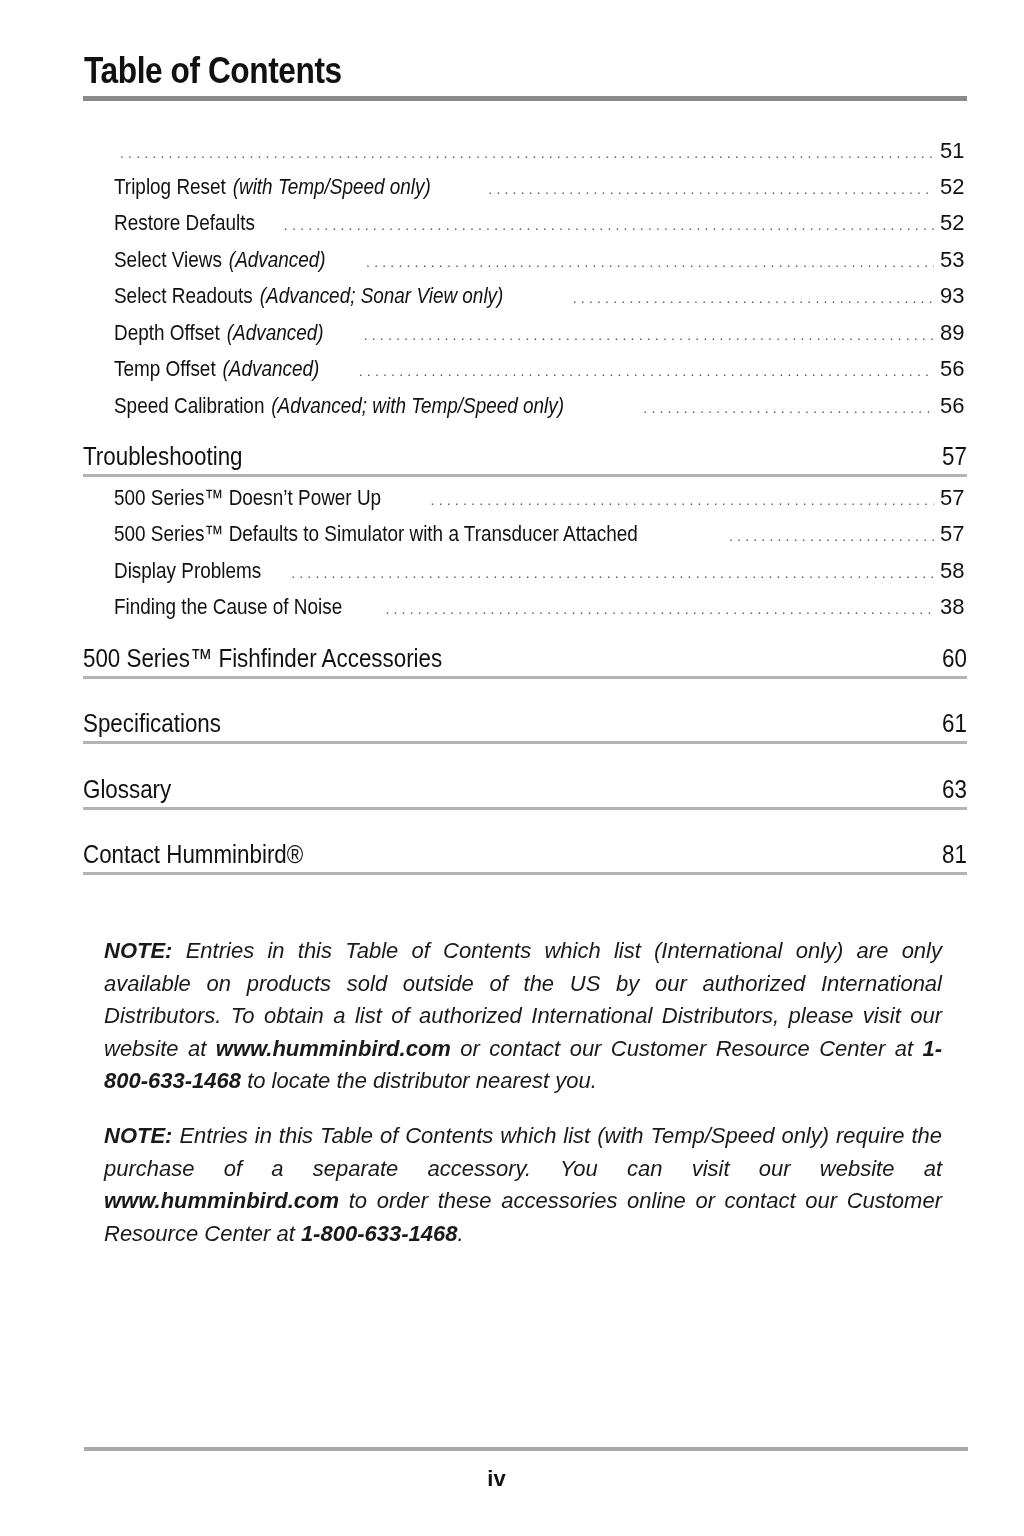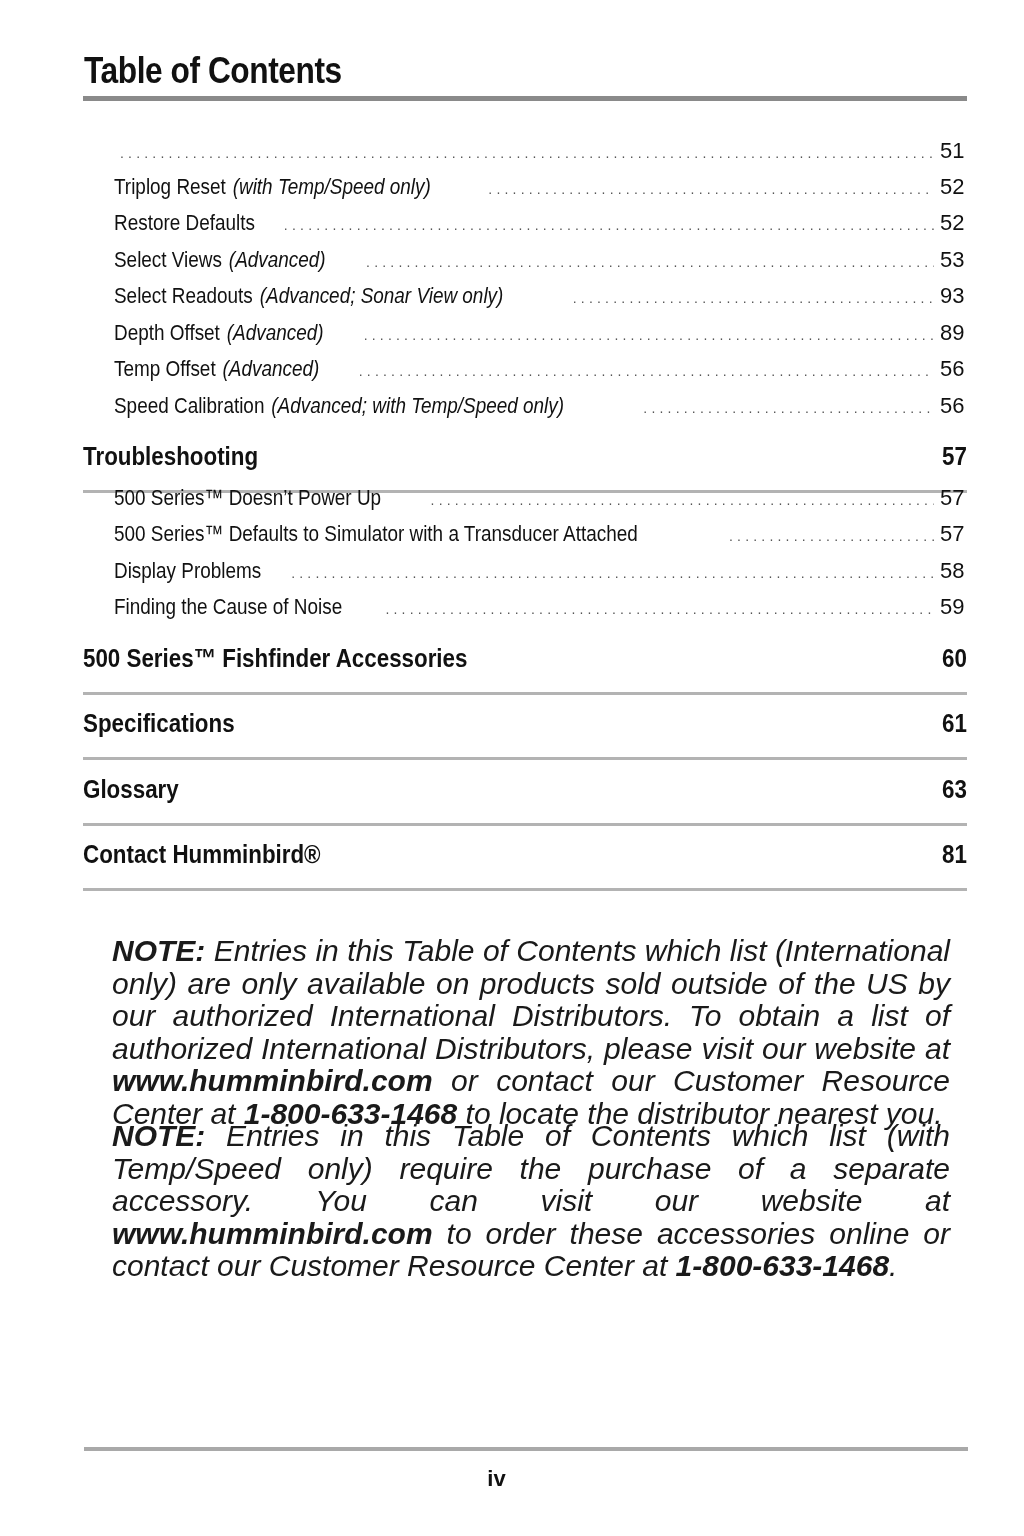--- a/index.html
+++ b/index.html
@@ -29,28 +29,28 @@
   .toc-sub .note { font-style: italic; margin-left: 8px; }
   .dots {
     flex: 1 1 auto; overflow: hidden; margin: 0 6px;
     color: #555; font-size: 14px; letter-spacing: 4.2px;
     white-space: nowrap;
   }
   .pg { flex: 0 0 auto; min-width: 26px; }
   .toc-main {
     position: absolute; left: 83px; width: 884px; height: 34px;
     display: flex; justify-content: space-between; align-items: flex-end;
-    font-size: 26px; font-weight: bold; white-space: nowrap;
-    border-bottom: 3px solid #b3b3b3; padding-bottom: 18px;
+    font-size: 26px; font-weight: normal; white-space: nowrap;
+    border-bottom: 3px solid #b3b3b3; padding-bottom: 2px;
   }
   .toc-main .mlbl { transform: scaleX(0.86); transform-origin: left bottom; display: inline-block; }
   .toc-main .mpg { transform: scaleX(0.86); transform-origin: right bottom; display: inline-block; }
   .note-block {
-    position: absolute; left: 112px; width: 838px;
-    font-size: 30px; font-style: italic; line-height: 32.5px;
+    position: absolute; left: 104px; width: 838px;
+    font-size: 22px; font-style: italic; line-height: 32.5px;
     text-align: justify; color: #1a1a1a;
   }
   .note-block b { font-weight: bold; }
   .footer-rule {
     position: absolute; left: 84px; top: 1447px; width: 884px; height: 4px;
     background: #a9a9a9;
   }
   .page-num {
     position: absolute; left: 0; width: 993px; top: 1466px;
     text-align: center; font-size: 22px; font-weight: bold;
@@ -140,21 +140,21 @@
       <span class="lbl"><span>Display Problems</span></span>
     </span>
   <span class="dots">...........................................................................................................</span>
   <span class="pg">58</span>
 </div>
 <div class="toc-sub" style="top:594px">
   <span class="lbl-wrap">
       <span class="lbl"><span>Finding the Cause of Noise</span></span>
     </span>
   <span class="dots">...........................................................................................................</span>
-  <span class="pg">59</span>
+  <span class="pg">38</span>
 </div>
 
 <div class="toc-main" style="top:640px">
   <span class="mlbl">500 Series™ Fishfinder Accessories</span>
   <span class="mpg">60</span>
 </div>
 <div class="toc-main" style="top:705px">
   <span class="mlbl">Specifications</span>
   <span class="mpg">61</span>
 </div>

